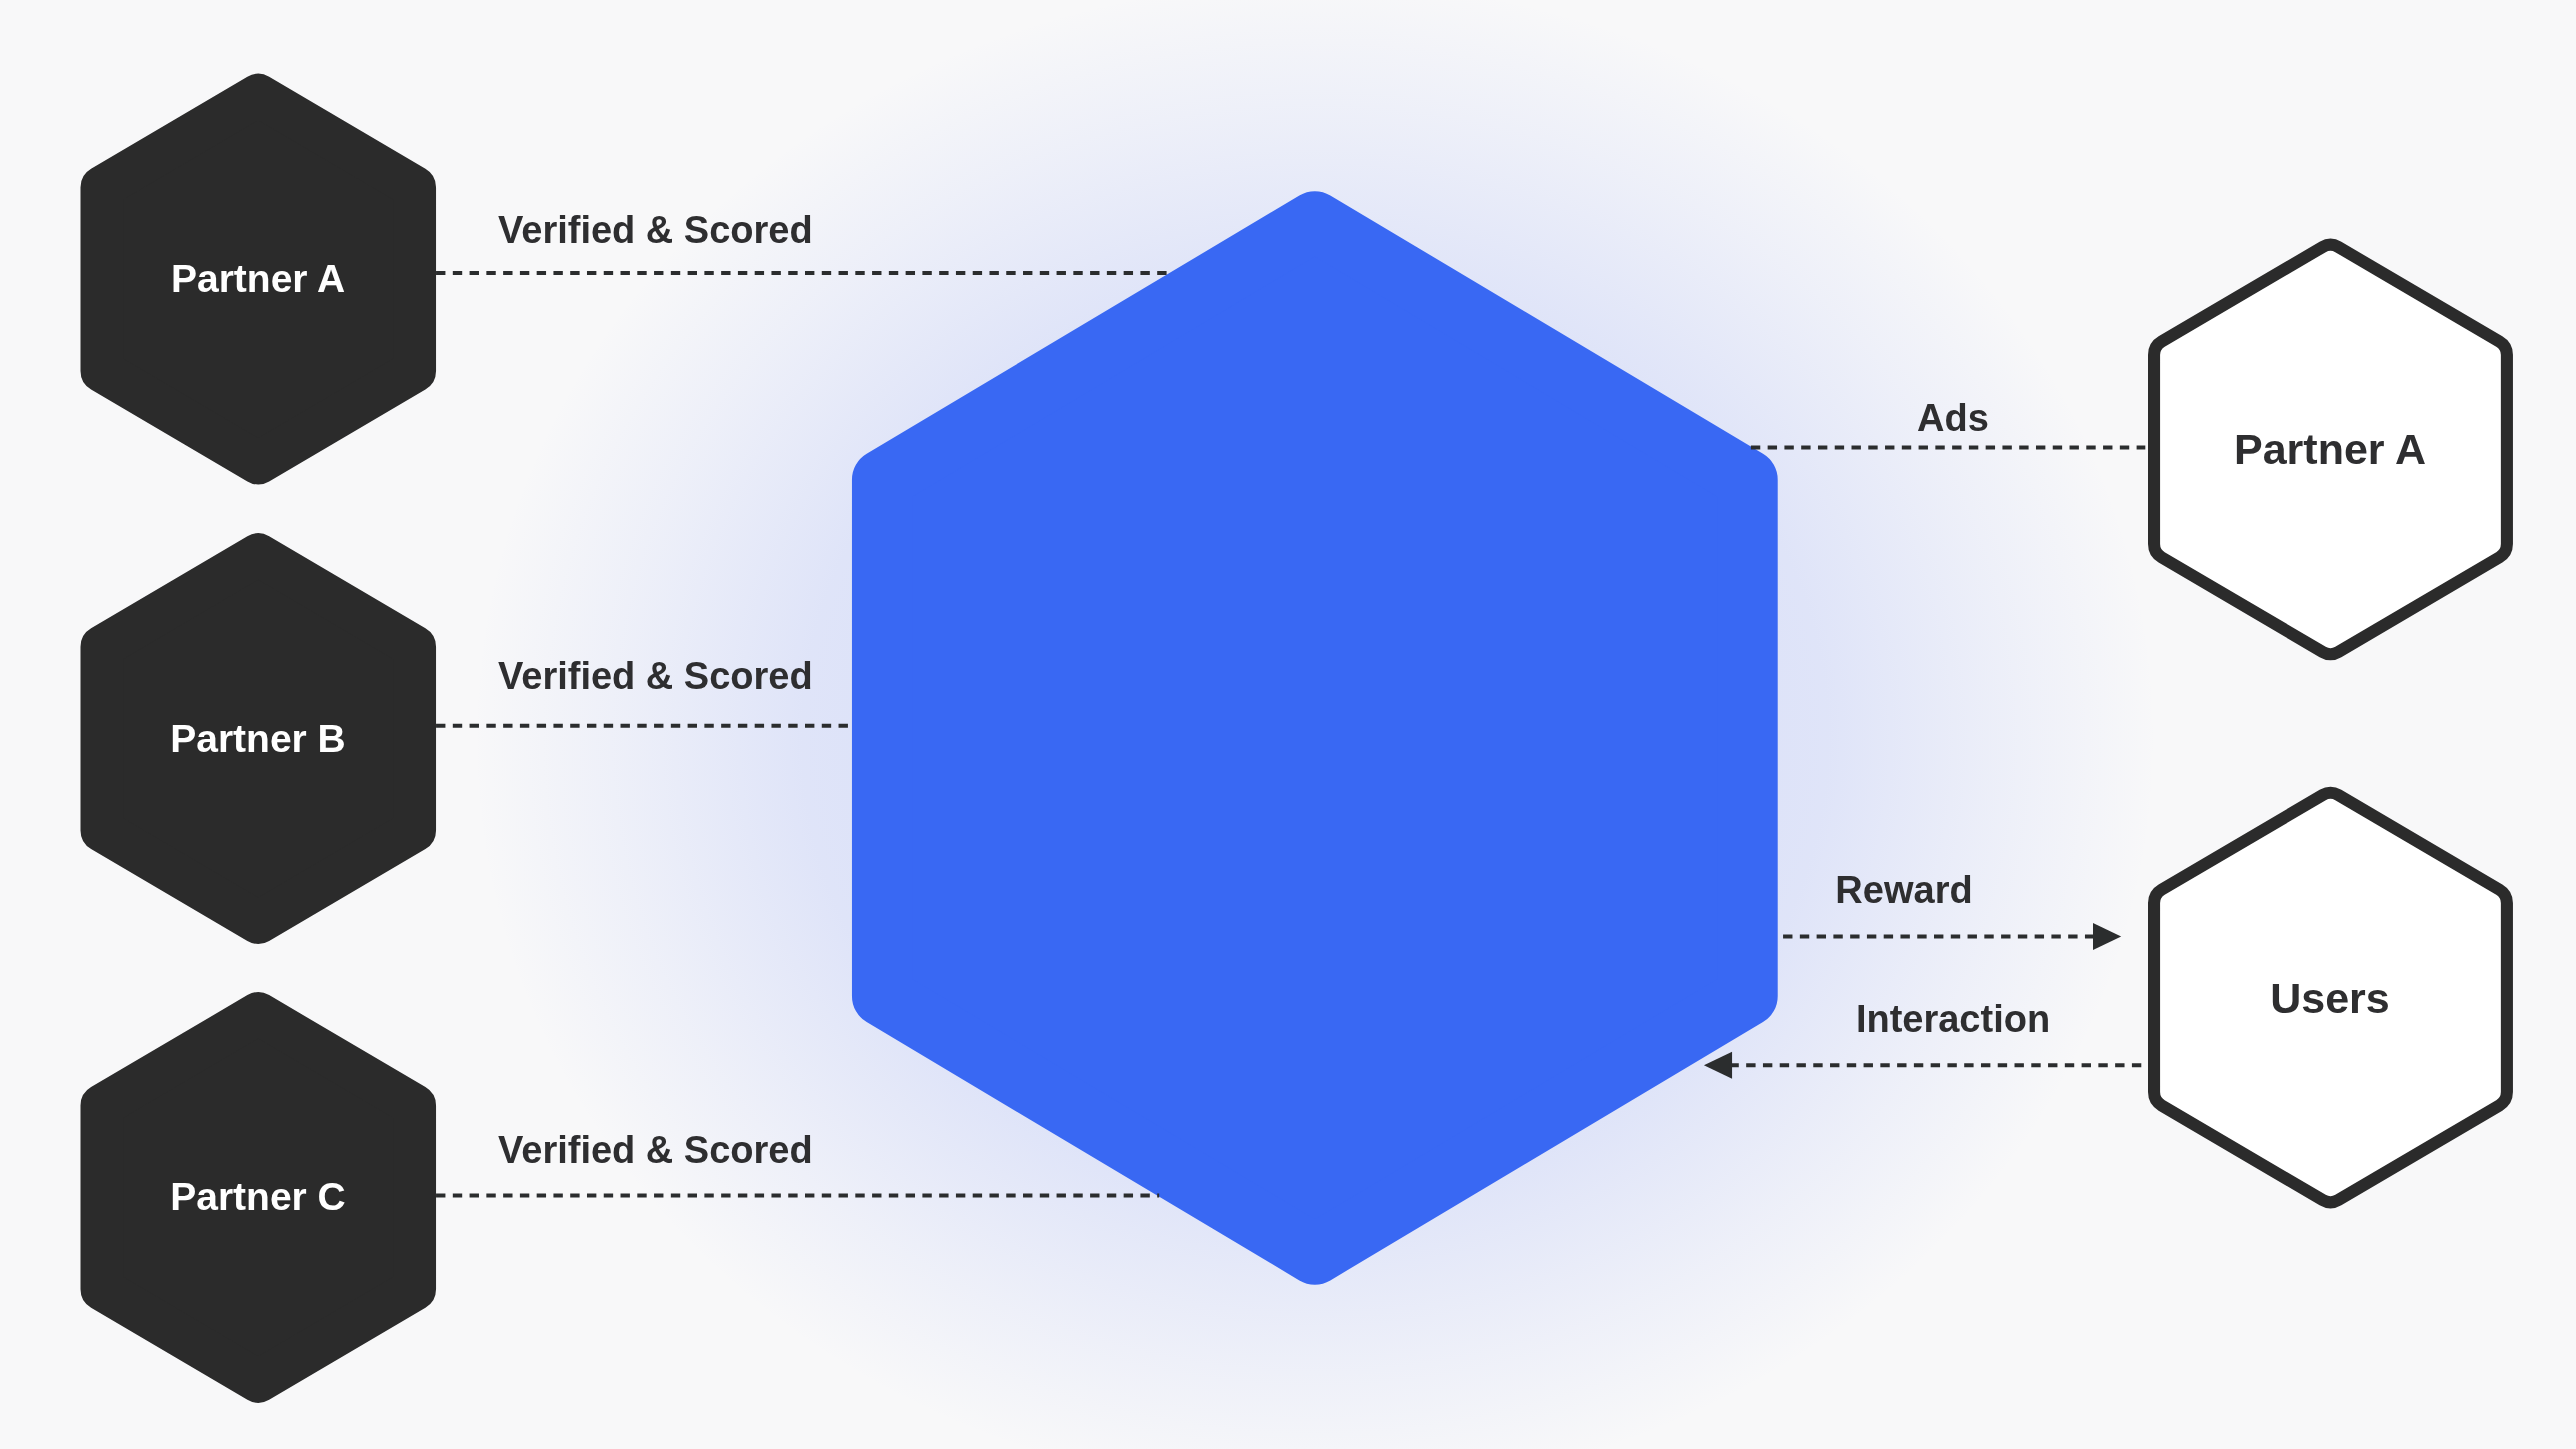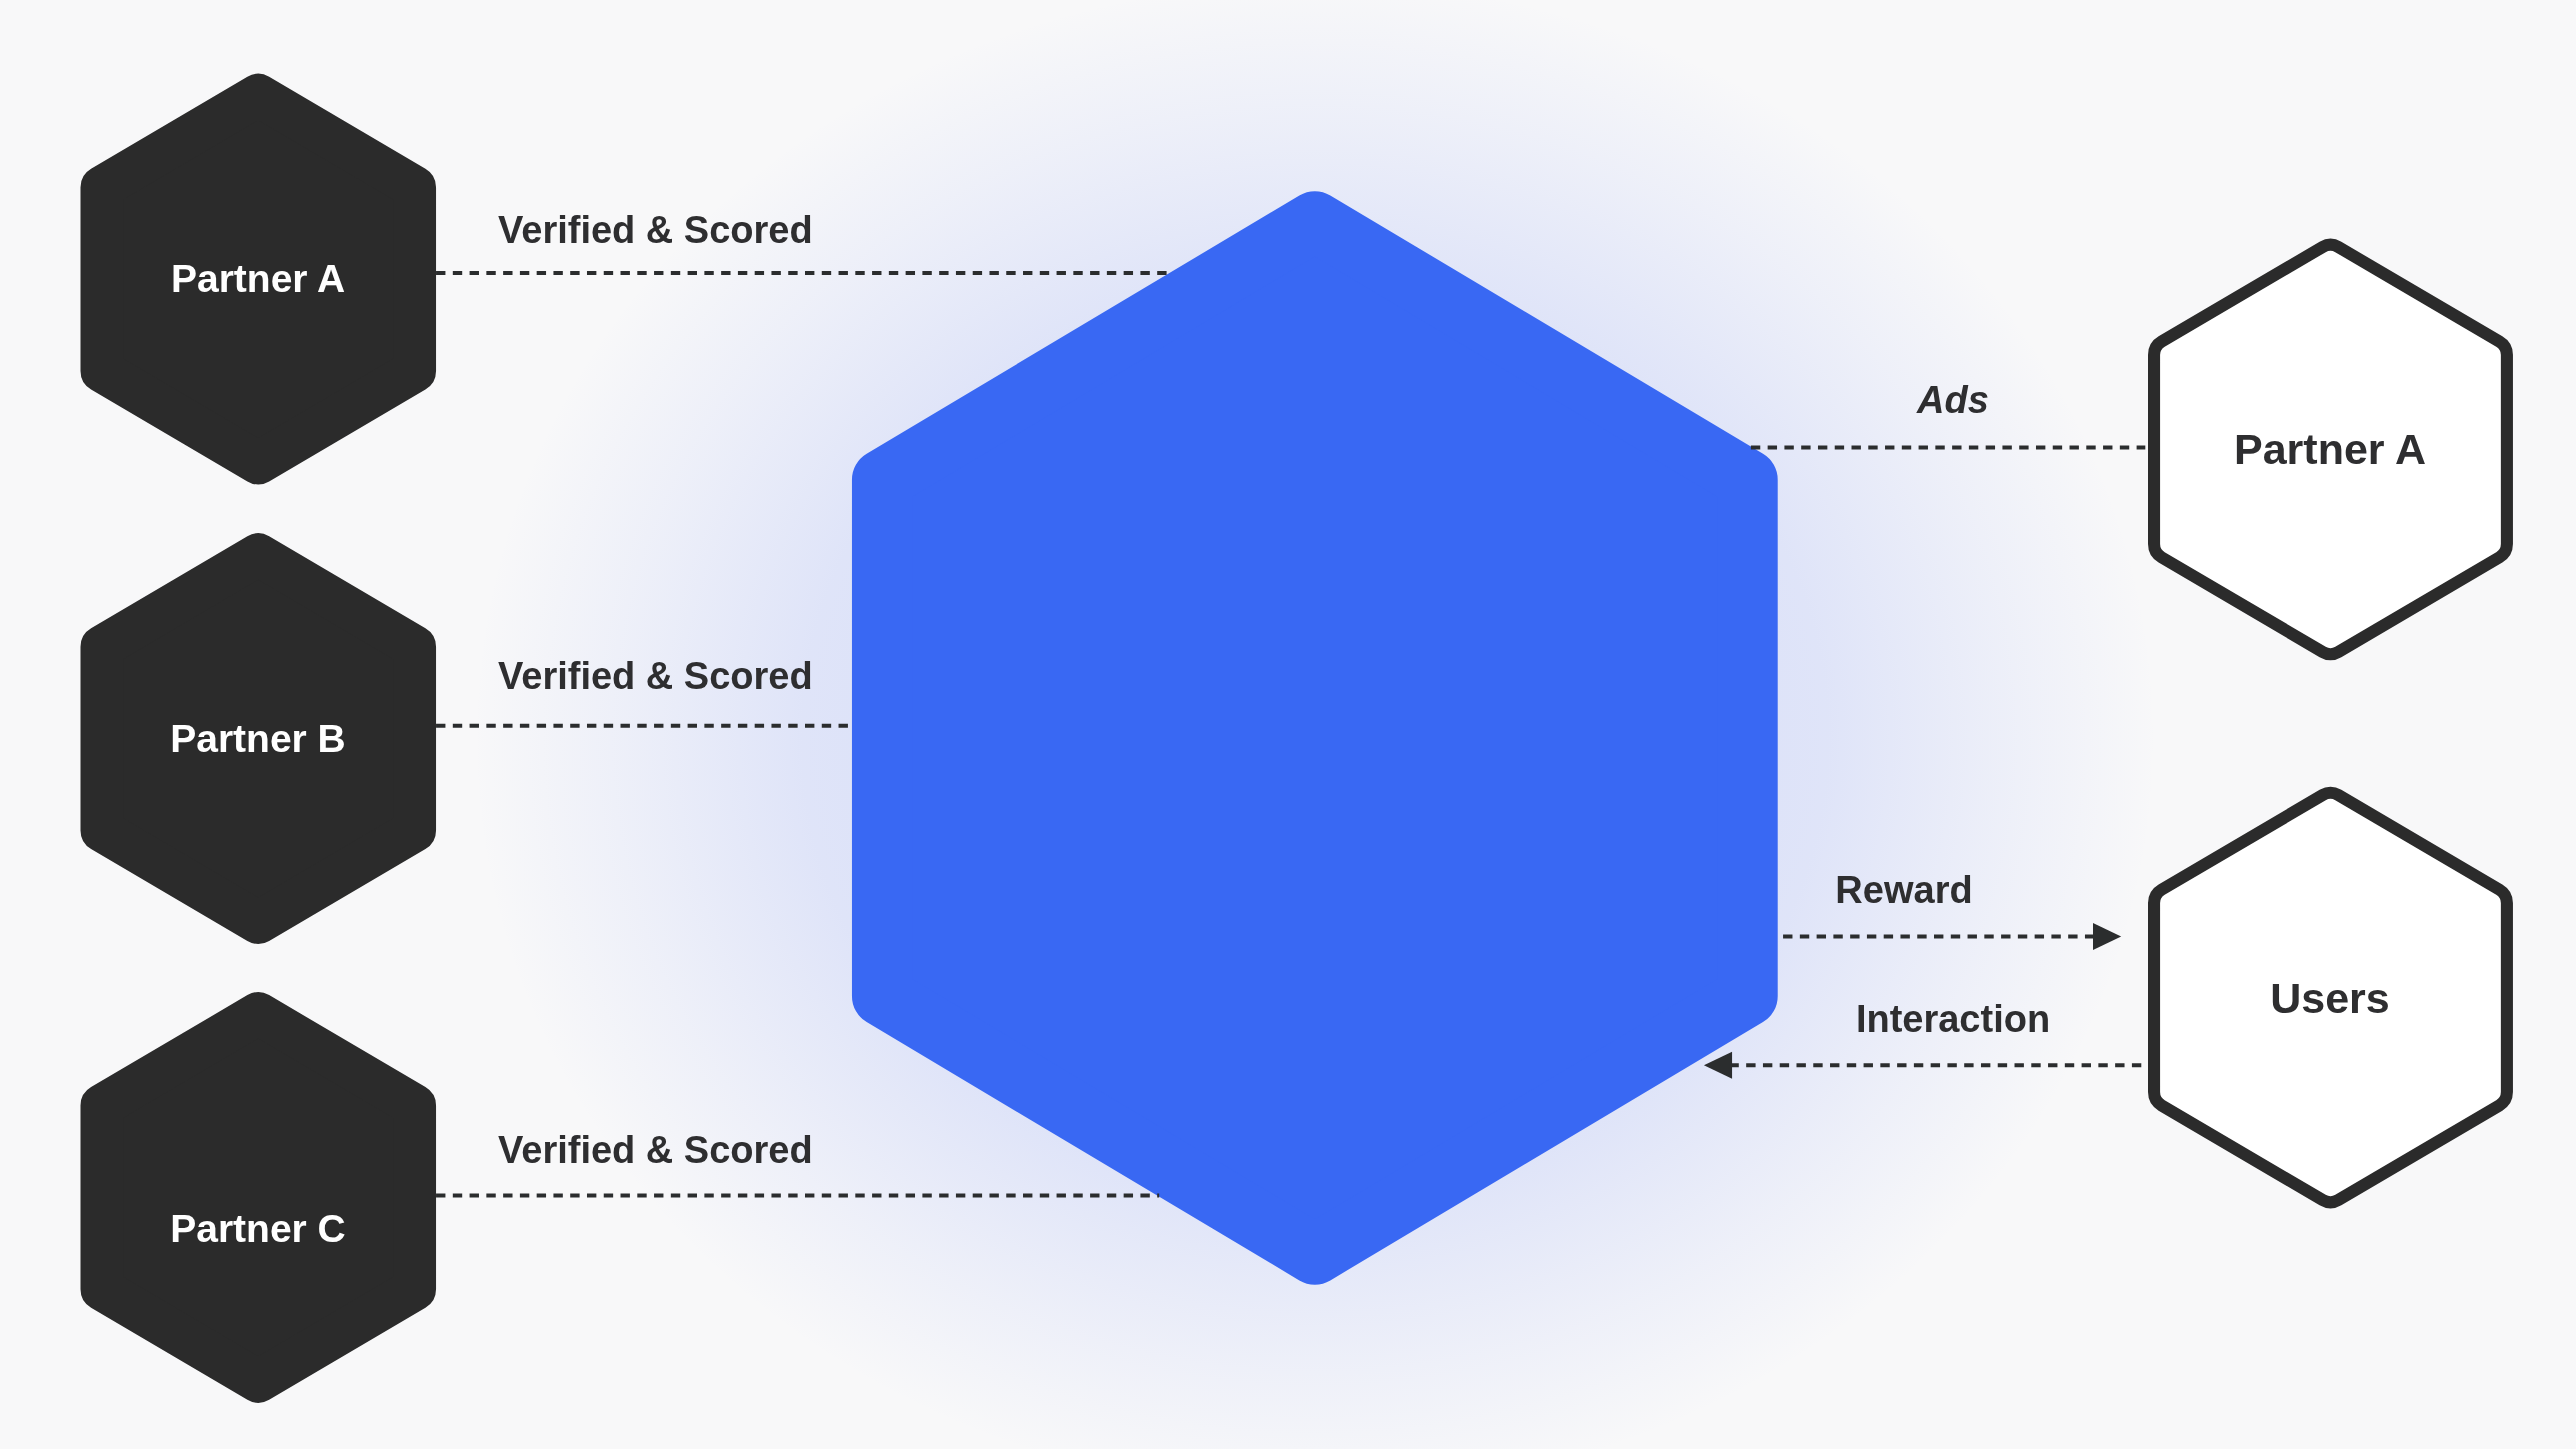--- a/index.html
+++ b/index.html
@@ -59,27 +59,27 @@
     <line class="dash" x1="2610" y1="667" x2="3198" y2="667"></line>
     <line class="dash" x1="2658" y1="1396" x2="3120" y2="1396"></line>
     <line class="dash" x1="2578" y1="1588" x2="3198" y2="1588"></line>
 
     <path class="arrow" d="M 3162 1396 L 3120 1376 L 3120 1416 Z"></path>
     <path class="arrow" d="M 2540 1588 L 2582 1568 L 2582 1608 Z"></path>
   </svg>
 
   <div class="label node-label" style="left:258px;  top:279px;">Partner A</div>
   <div class="label node-label" style="left:258px;  top:739px;">Partner B</div>
-  <div class="label node-label" style="left:258px;  top:1197px;margin-top:32px;">Partner C</div>
+  <div class="label node-label" style="left:258px;  top:1197px;">Partner C</div>
 
 
   <div class="label right-node-label" style="left:2330px; top:449px;">Partner A</div>
   <div class="label right-node-label" style="left:2330px; top:998px;">Users</div>
 
   <div class="label edge-label left-anchored" style="left:498px;  top:230px;">Verified &amp; Scored</div>
   <div class="label edge-label left-anchored" style="left:498px;  top:676px;">Verified &amp; Scored</div>
   <div class="label edge-label left-anchored" style="left:498px;  top:1150px;">Verified &amp; Scored</div>
-  <div class="label edge-label centered" style="left:1953px; top:400px;font-style:italic;">Ads</div>
+  <div class="label edge-label centered" style="left:1953px; top:418px;">Ads</div>
   <div class="label edge-label centered" style="left:1904px; top:890px;">Reward</div>
   <div class="label edge-label centered" style="left:1953px; top:1019px;">Interaction</div>
 
 </div>
 
 
 </body></html>

